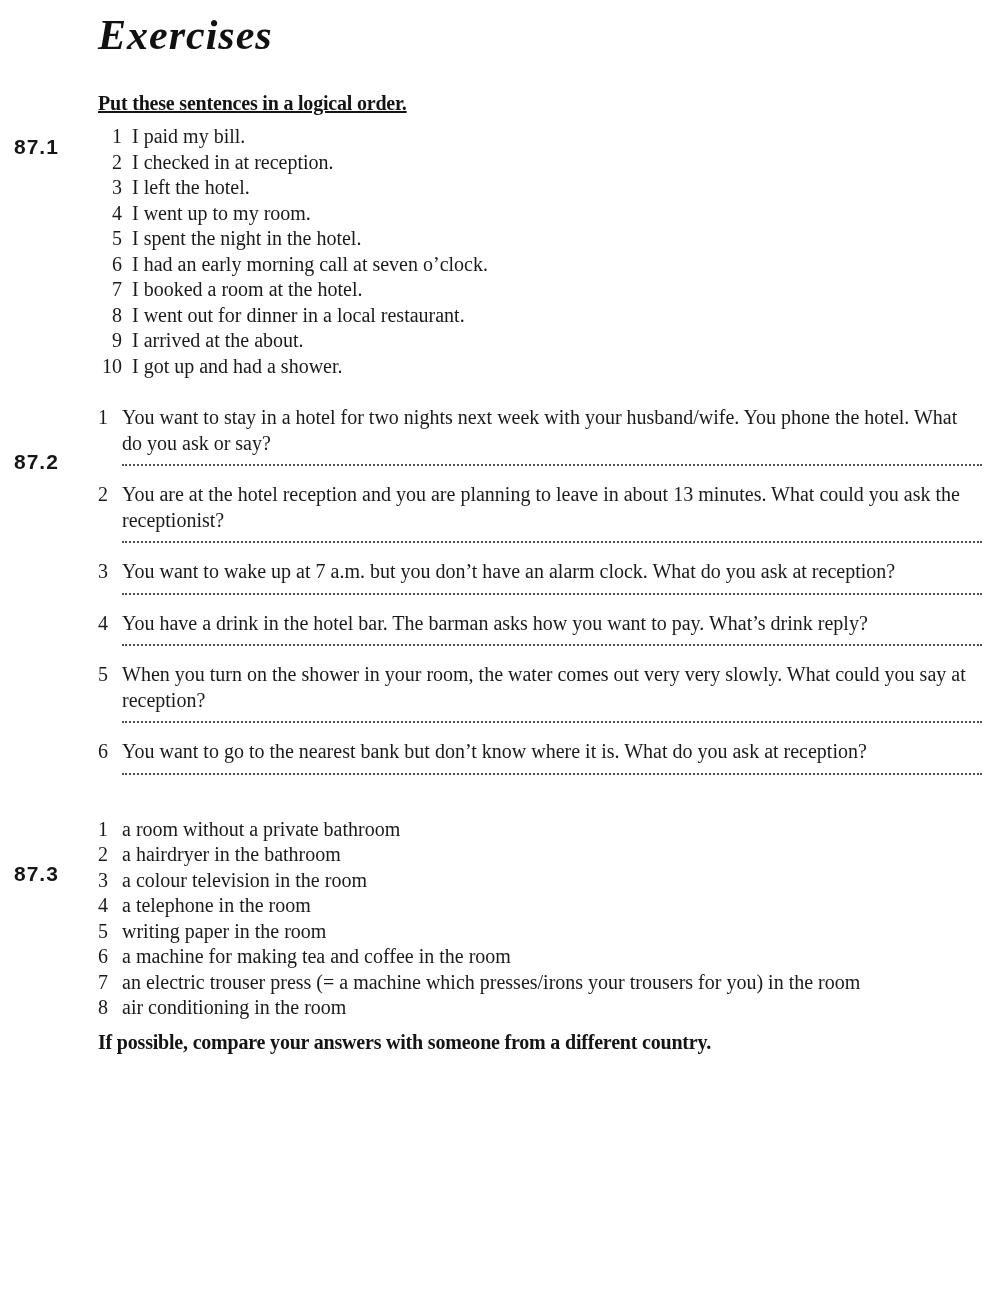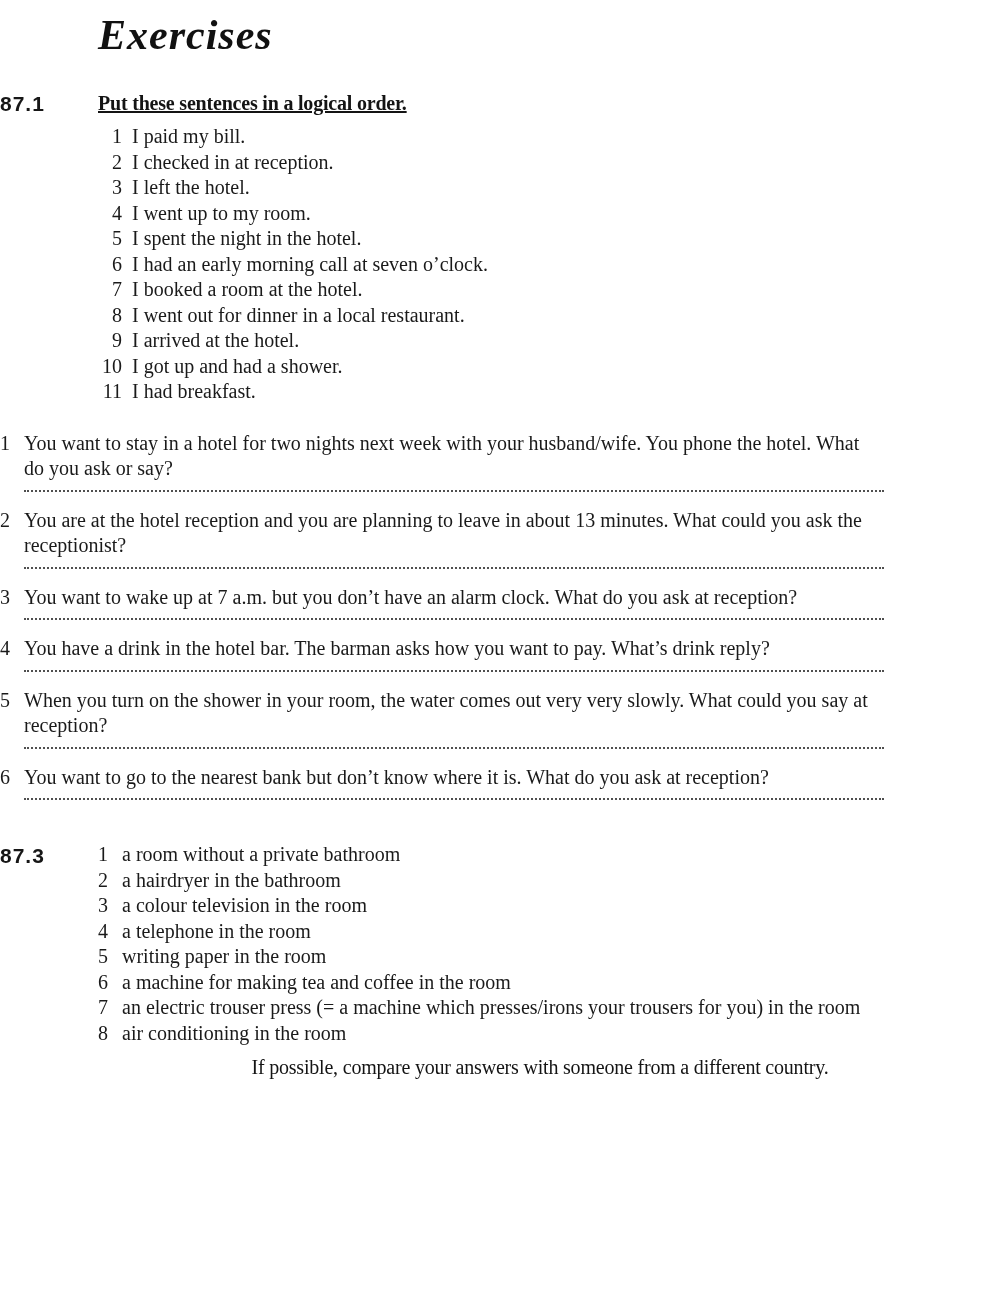--- a/index.html
+++ b/index.html
@@ -26,27 +26,29 @@
     margin: 8px 0 28px 98px;
     color: #111;
   }
   section.exercise {
     display: flex;
     margin-bottom: 26px;
   }
   .sec-num {
     width: 98px;
     box-sizing: border-box;
+    padding-left: 14px;
     padding-top: 2px;
     flex: none;
     font-family: "Liberation Sans", sans-serif;
     font-weight: bold;
     font-size: 21px;
     letter-spacing: 1px;
     color: #161616;
+    margin-top: 43px;
   }
   .sec-body {
     width: 884px;
     flex: none;
   }
   .sec-heading {
     font-size: 20px;
     font-weight: bold;
     line-height: 26px;
     letter-spacing: -0.2px;
@@ -77,26 +79,25 @@
   .item .txt {
     flex: 1;
   }
   .answer-line {
     height: 0;
     border-bottom: 2px dotted #4f4f4f;
     margin: 8px 0 16px 24px;
   }
   .sec-footer {
     font-size: 20px;
-    font-weight: normal;
+    font-weight: bold;
     line-height: 26px;
     letter-spacing: -0.2px;
     margin: 8px 0 0 0;
     color: #141414;
-    text-align: center;
   }
 </style>
 </head>
 <body>
 
 <main>
   <h1 class="page-title">Exercises</h1>
   <div id="sections">
       <section class="exercise">
         <div class="sec-num">87.1</div>
@@ -130,34 +131,31 @@
             <div class="item wide">
               <span class="num">7</span>
               <span class="txt">I booked a room at the hotel.</span>
             </div>
             <div class="item wide">
               <span class="num">8</span>
               <span class="txt">I went out for dinner in a local restaurant.</span>
             </div>
             <div class="item wide">
               <span class="num">9</span>
-              <span class="txt">I arrived at the hotel.</span>
+              <span class="txt">I arrived at the about.</span>
             </div>
             <div class="item wide">
               <span class="num">10</span>
               <span class="txt">I got up and had a shower.</span>
-            </div>
-            <div class="item wide">
-              <span class="num">11</span>
-              <span class="txt">I had breakfast.</span>
             </div>
           </div>
         </div>
       </section>
       <section class="exercise">
+        <div class="sec-num">87.2</div>
         <div class="sec-body">
           <div class="item-list">
             <div class="item">
               <span class="num">1</span>
               <span class="txt">You want to stay in a hotel for two nights next week with your husband/wife. You phone the hotel. What do you ask or say?</span>
             </div>
             <div class="answer-line"></div>
             <div class="item">
               <span class="num">2</span>
               <span class="txt">You are at the hotel reception and you are planning to leave in about 13 minutes. What could you ask the receptionist?</span>

